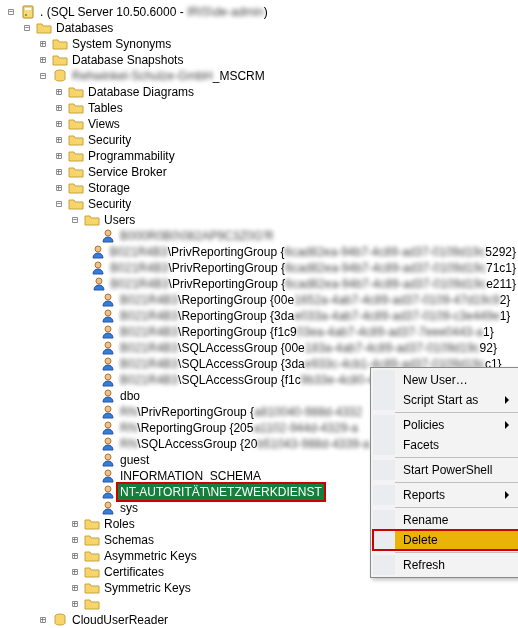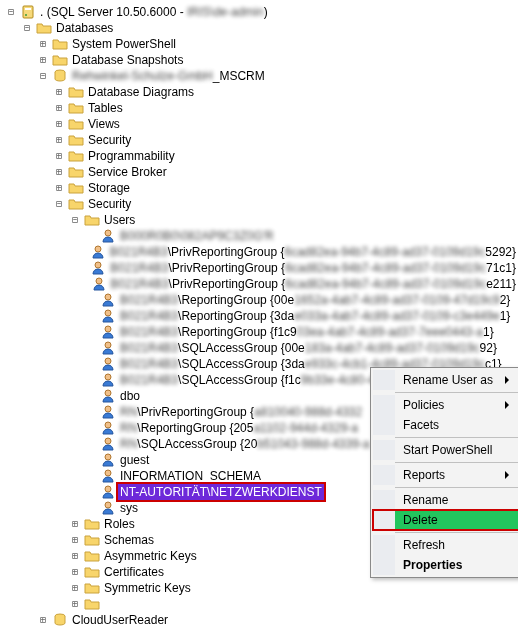--- a/index.html
+++ b/index.html
@@ -2,29 +2,29 @@
 <html><head>
 <meta charset="utf-8">
 <style>
   html,body{margin:0;padding:0;font-family:"Segoe UI",Tahoma,sans-serif;font-size:12px;background:#fff;color:#000;width:518px;height:628px;overflow:hidden}
   .tree{padding:4px 0 0 4px;line-height:16px;white-space:nowrap}
   .row{display:flex;align-items:center;height:16px}
   .sp{display:inline-block;flex:0 0 auto}
   .exp{width:14px;height:14px;display:inline-flex;align-items:center;justify-content:center;font-size:10px;color:#666;cursor:pointer;font-family:monospace}
   .ico{width:16px;height:16px;display:inline-flex;align-items:center;justify-content:center;margin:0 2px}
   .lbl{padding:0 2px}
-  .selected{background:#6d28d9;color:#fff;outline:2px solid #c00;outline-offset:0}
+  .selected{background:#15803d;color:#fff;outline:2px solid #c00;outline-offset:0}
   svg{display:block}
   .blur{filter:blur(2.2px);opacity:.75}
   
   .menu{position:absolute;left:370px;top:367px;width:146px;background:#f3f3f3;border:1px solid #8a8a8a;box-shadow:2px 2px 4px rgba(0,0,0,.25);font-size:12px;padding:2px}
   .mi{height:20px;line-height:20px;padding:0 8px;margin-left:0;border-left:22px solid #eaecf0;position:relative}
   .msep{height:1px;margin:2px 0 2px 22px;background:#c0c0c0}
   .sub::after{content:"";position:absolute;right:6px;top:6px;border:4px solid transparent;border-left-color:#000}
-  .mi.hot{background:#22c55e;outline:2px solid #c00;outline-offset:-1px}
+  .mi.hot{background:#eab308;outline:2px solid #c00;outline-offset:-1px}
   .mi.bold{font-weight:bold}
 </style>
 </head>
 <body>
 
 <svg width="0" height="0" style="position:absolute">
   <defs>
     <g id="i-server">
       <rect x="3" y="2" width="10" height="12" rx="1" fill="#f6d97a" stroke="#b28b1c"></rect>
       <rect x="5" y="4" width="6" height="2" fill="#fff"></rect>
@@ -66,21 +66,21 @@
       <span class="lbl"><span>Databases</span></span>
     </div>
     <div class="row">
       <span class="sp" style="width: 32px;"></span>
       <span class="exp">⊞</span>
       <span class="ico">
         <svg width="16" height="16">
           <use href="#i-folder"></use>
         </svg>
       </span>
-      <span class="lbl"><span>System PowerShell</span></span>
+      <span class="lbl"><span>System Synonyms</span></span>
     </div>
     <div class="row">
       <span class="sp" style="width: 32px;"></span>
       <span class="exp">⊞</span>
       <span class="ico">
         <svg width="16" height="16">
           <use href="#i-folder"></use>
         </svg>
       </span>
       <span class="lbl"><span>Database Snapshots</span></span>
@@ -430,27 +430,27 @@
       <span class="ico">
         <svg width="16" height="16">
           <use href="#i-db"></use>
         </svg>
       </span>
       <span class="lbl"><span>CloudUserReader</span></span>
     </div>
   </div>
 
 <div class="menu">
-  <div class="mi sub">Rename User as</div>
+  <div class="mi">New User…</div>
+  <div class="mi sub">Script Start as</div>
   <div class="msep"></div>
   <div class="mi sub">Policies</div>
   <div class="mi">Facets</div>
   <div class="msep"></div>
   <div class="mi">Start PowerShell</div>
   <div class="msep"></div>
   <div class="mi sub">Reports</div>
   <div class="msep"></div>
   <div class="mi">Rename</div>
   <div class="mi hot">Delete</div>
   <div class="msep"></div>
   <div class="mi">Refresh</div>
-  <div class="mi bold">Properties</div>
 </div>
 
 </body></html>

